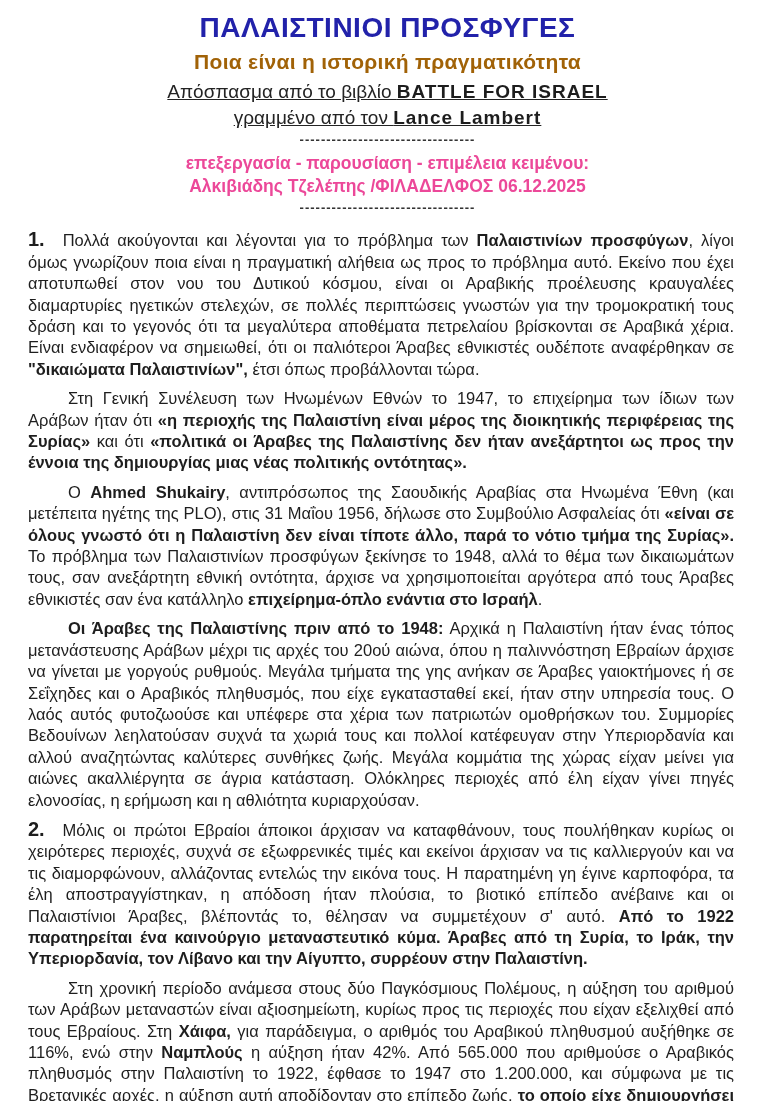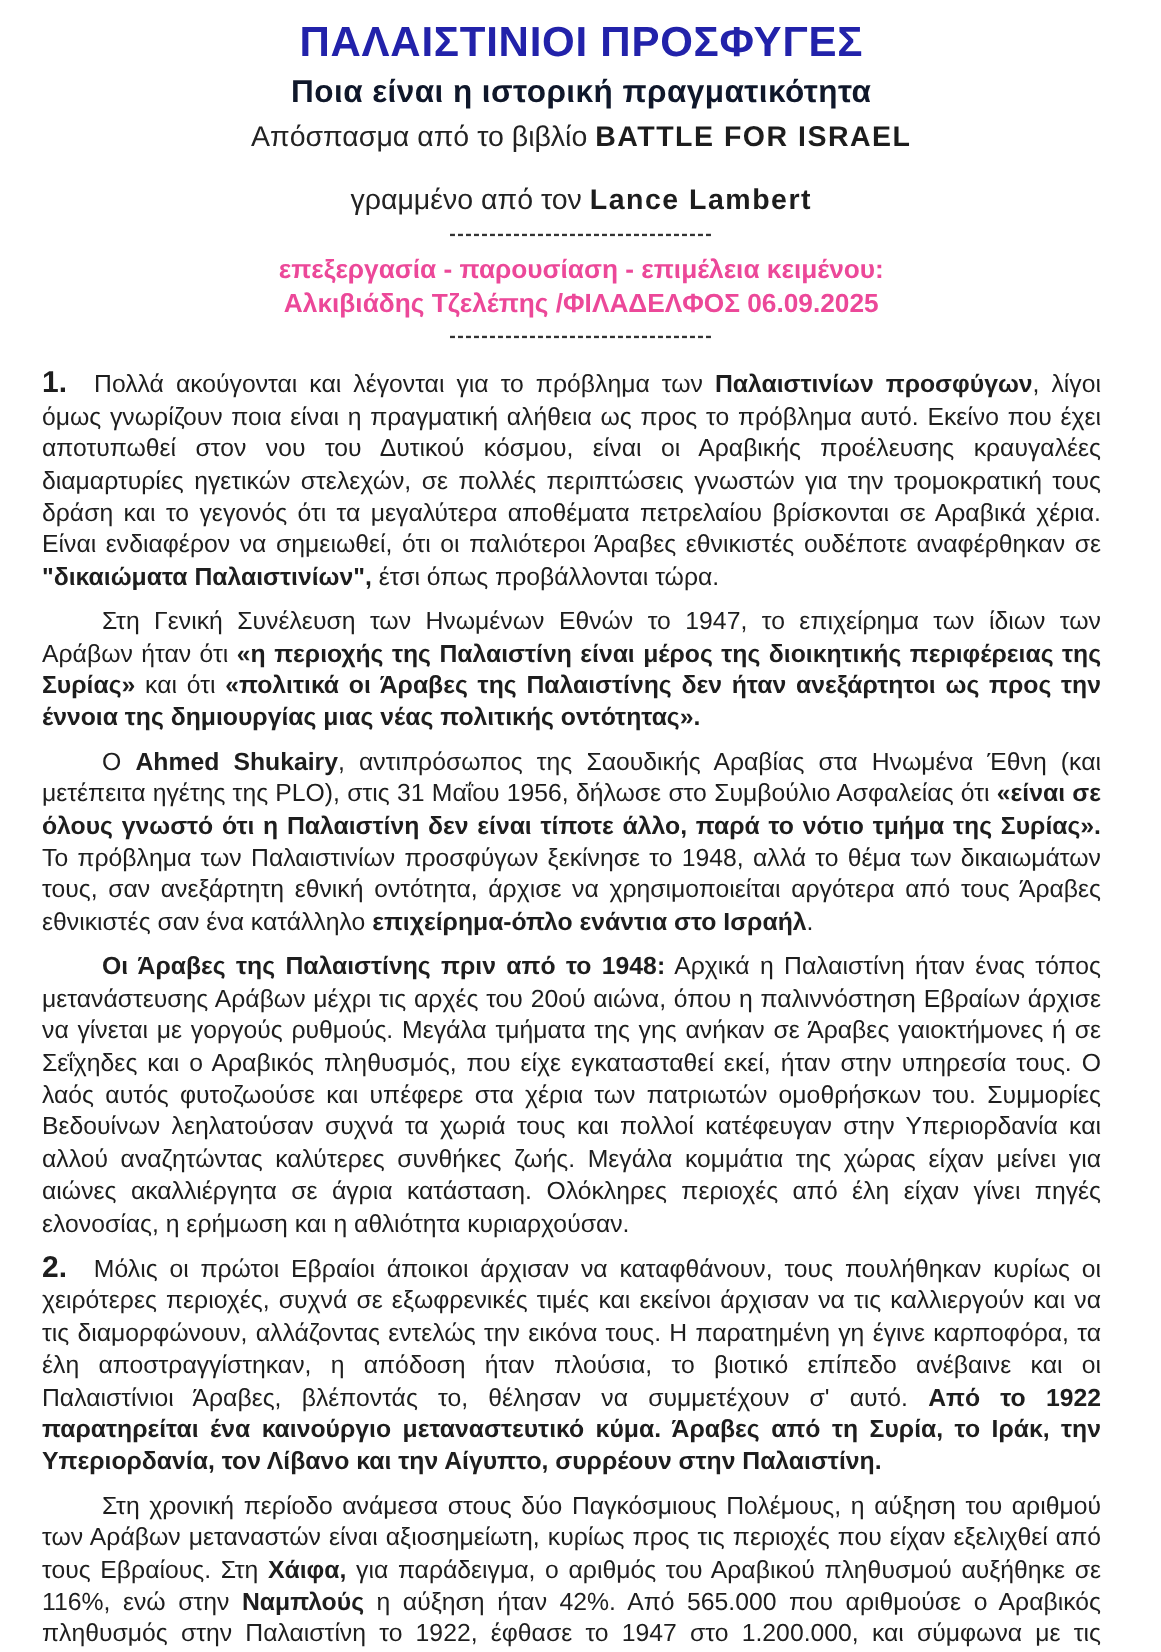--- a/index.html
+++ b/index.html
@@ -23,34 +23,35 @@
   .doc-title {
     margin: 2px 0 0 0;
     color: #2222aa;
     font-size: 28px;
     line-height: 1.15;
     font-weight: 700;
     letter-spacing: 0.5px;
   }
   .doc-subtitle {
     margin: 6px 0 0 0;
-    color: #0f172a;
+    color: #a16207;
     font-size: 21px;
     line-height: 1.15;
     font-weight: 700;
     letter-spacing: 0.3px;
   }
   .source-line, .author-line {
     margin: 7px 0 0 0;
     color: #232323;
     font-size: 19px;
     line-height: 1.15;
     font-weight: 500;
+    text-decoration: underline;
   }
-  .author-line { margin-top: 20px; }
+  .author-line { margin-top: 4px; }
   .heavy {
     font-weight: 800;
     letter-spacing: 1px;
     color: #1d1d1d;
   }
   .divider {
     margin: 4px 0 0 0;
     color: #333333;
     font-size: 13px;
     font-weight: 700;
@@ -102,21 +103,21 @@
   <header class="doc-header">
     <h1 class="doc-title">ΠΑΛΑΙΣΤΙΝΙΟΙ ΠΡΟΣΦΥΓΕΣ</h1>
     <h2 class="doc-subtitle">Ποια είναι η ιστορική πραγματικότητα</h2>
 
     <p class="source-line"><span>Απόσπασμα από το βιβλίο </span><span class="heavy">BATTLE FOR ISRAEL</span></p>
 
     <p class="author-line"><span>γραμμένο από τον </span><span class="heavy">Lance Lambert</span></p>
 
     <div class="divider">---------------------------------</div>
     <p class="credits first">επεξεργασία - παρουσίαση - επιμέλεια κειμένου:</p>
-    <p class="credits">Αλκιβιάδης Τζελέπης /ΦΙΛΑΔΕΛΦΟΣ 06.09.2025</p>
+    <p class="credits">Αλκιβιάδης Τζελέπης /ΦΙΛΑΔΕΛΦΟΣ 06.12.2025</p>
     <div class="divider bottom">---------------------------------</div>
   </header>
 
   <main class="doc-body">
 
     <p class="para"><span class="num">1.</span><span> Πολλά ακούγονται και λέγονται για το πρόβλημα των </span><span class="b">Παλαιστινίων προσφύγων</span><span>, λίγοι όμως γνωρίζουν ποια είναι η πραγματική αλήθεια ως προς το πρόβλημα αυτό. Εκείνο που έχει αποτυπωθεί στον νου του Δυτικού κόσμου, είναι οι Αραβικής προέλευσης κραυγαλέες διαμαρτυρίες ηγετικών στελεχών, σε πολλές περιπτώσεις γνωστών για την τρομοκρατική τους δράση και το γεγονός ότι τα μεγαλύτερα αποθέματα πετρελαίου βρίσκονται σε Αραβικά χέρια. Είναι ενδιαφέρον να σημειωθεί, ότι οι παλιότεροι Άραβες εθνικιστές ουδέποτε αναφέρθηκαν σε </span><span class="b">"δικαιώματα Παλαιστινίων",</span><span> έτσι όπως προβάλλονται τώρα.</span></p>
 
     <p class="para indent"><span>Στη Γενική Συνέλευση των Ηνωμένων Εθνών το 1947, το επιχείρημα των ίδιων των Αράβων ήταν ότι </span><span class="bi">«η περιοχής της Παλαιστίνη είναι μέρος της διοικητικής περιφέρειας της Συρίας»</span><span> και ότι </span><span class="bi">«πολιτικά οι Άραβες της Παλαιστίνης δεν ήταν ανεξάρτητοι ως προς την έννοια της δημιουργίας μιας νέας πολιτικής οντότητας».</span></p>
 
     <p class="para indent"><span>Ο </span><span class="b">Ahmed Shukairy</span><span>, αντιπρόσωπος της Σαουδικής Αραβίας στα Ηνωμένα Έθνη (και μετέπειτα ηγέτης της PLO), στις 31 Μαΐου 1956, δήλωσε στο Συμβούλιο Ασφαλείας ότι </span><span class="bi">«είναι σε όλους γνωστό ότι η Παλαιστίνη δεν είναι τίποτε άλλο, παρά το νότιο τμήμα της Συρίας».</span><span> Το πρόβλημα των Παλαιστινίων προσφύγων ξεκίνησε το 1948, αλλά το θέμα των δικαιωμάτων τους, σαν ανεξάρτητη εθνική οντότητα, άρχισε να χρησιμοποιείται αργότερα από τους Άραβες εθνικιστές σαν ένα κατάλληλο </span><span class="b">επιχείρημα-όπλο ενάντια στο Ισραήλ</span><span>.</span></p>

